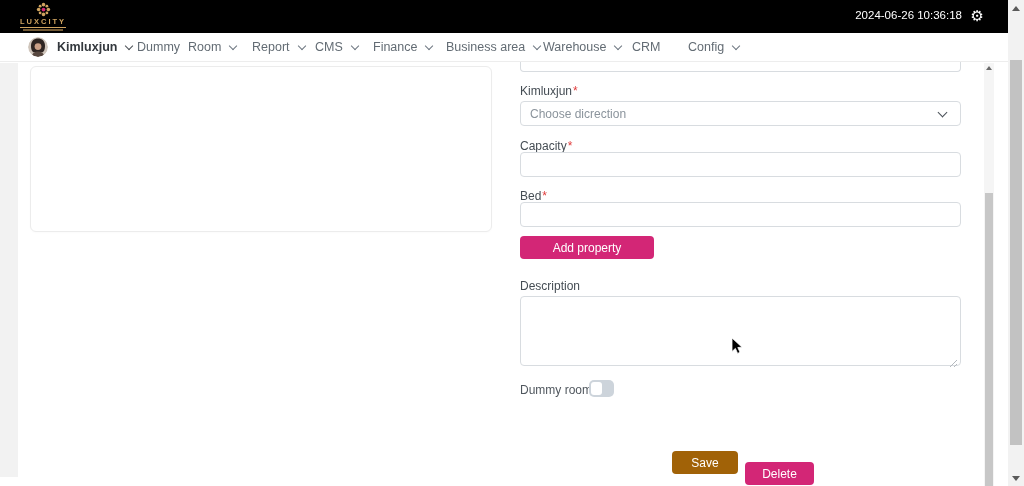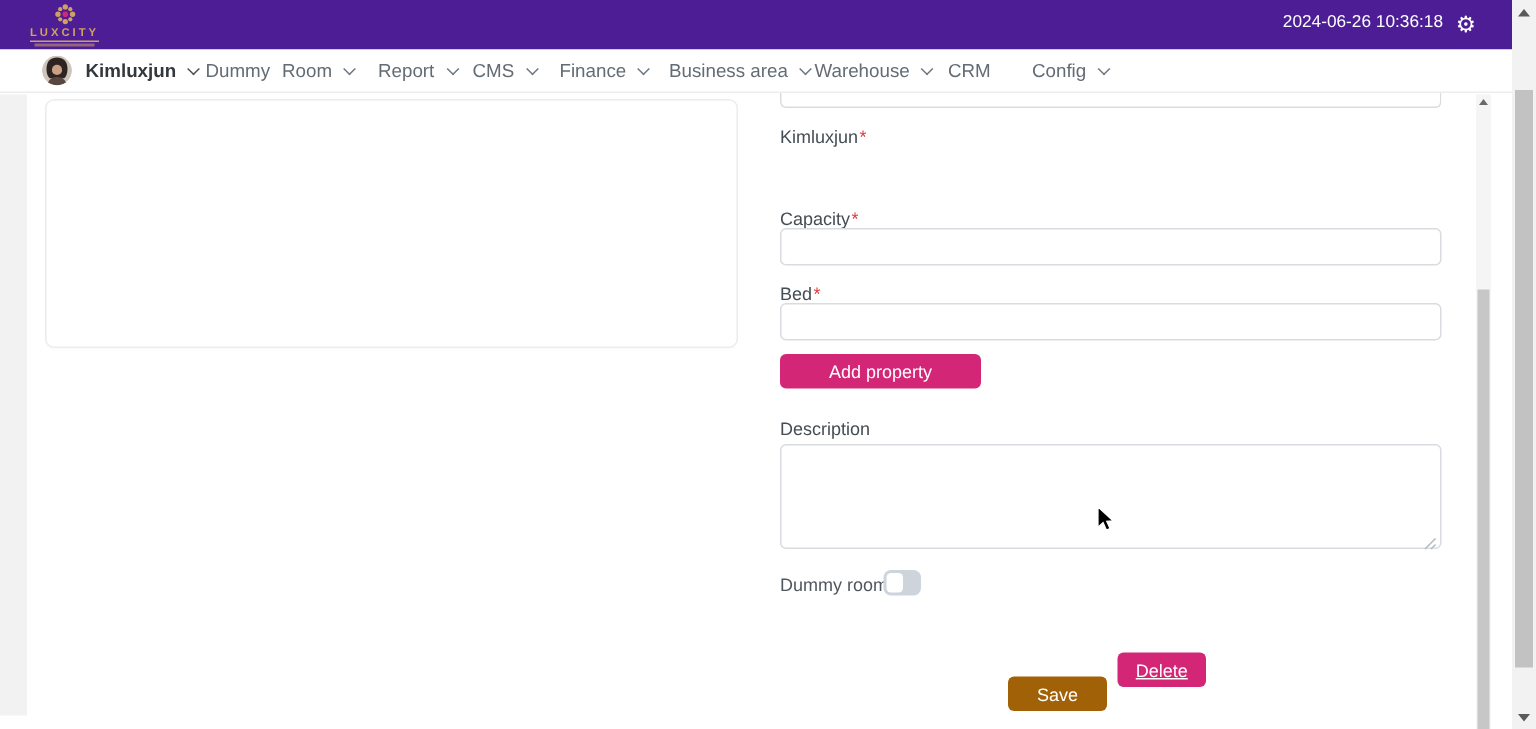--- a/index.html
+++ b/index.html
@@ -1,21 +1,21 @@
 <!DOCTYPE html>
 <html><head>
 <meta charset="utf-8">
 <style>
   * { margin:0; padding:0; box-sizing:border-box; }
   html,body { width:1024px; height:486px; overflow:hidden; }
   body { font-family:"Liberation Sans", sans-serif; background:#fff; }
   #screen { position:relative; width:1024px; height:486px; background:#fff; overflow:hidden; }
 
   
-  .topbar { position:absolute; left:0; top:0; width:1008px; height:33px; background:#4c1d95; }
+  .topbar { position:absolute; left:0; top:0; width:1008px; height:33px; background:#000000; }
   .logo { position:absolute; left:20px; top:2px; width:46px; text-align:center; cursor:pointer; }
   .logo svg { display:block; margin:0 auto; }
   .brand { font-size:7.5px; font-weight:bold; letter-spacing:2px; color:#cfa35f;
            border-bottom:1px solid #cfa35f; padding-bottom:1px; }
   .tagline { width:40px; height:2px; margin:1px auto 0; background:rgba(207,163,95,.55); }
   .datetime { position:absolute; right:46px; top:9px; color:#fff; font-size:11.5px; }
   .gear { position:absolute; right:24px; top:7px; color:#fff; font-size:15px; line-height:18px;
           font-family:"DejaVu Sans", sans-serif; cursor:pointer; }
 
   
@@ -56,23 +56,23 @@
               border:1px solid #d8dce0; border-radius:4px; resize:none; outline:none;
               font-family:"Liberation Sans", sans-serif; font-size:12px; color:#454d54; padding:6px 9px; }
   .resize-handle { position:absolute; left:948px; top:354px; pointer-events:none; }
   .toggle { position:absolute; left:589px; top:380px; width:25px; height:17px; background:#cdd4db;
             border-radius:5px; cursor:pointer; }
   .toggle .knob { position:absolute; left:2px; top:2px; width:11px; height:13px; background:#fff;
                   border-radius:3px; }
   .save-btn { position:absolute; left:672px; top:451px; width:66px; height:23px; background:#a16207;
               color:#fff; border:none; border-radius:4px; font-size:12px;
               font-family:"Liberation Sans", sans-serif; cursor:pointer; }
-  .delete-btn { position:absolute; left:745px; top:435px; width:59px; height:23px; background:#d32676;
+  .delete-btn { position:absolute; left:745px; top:462px; width:69px; height:23px; background:#d32676;
                 color:#fff; border:none; border-radius:4px; font-size:12px;
-                font-family:"Liberation Sans", sans-serif; cursor:pointer;text-decoration:underline; }
+                font-family:"Liberation Sans", sans-serif; cursor:pointer; }
 
   
   .outer-sb { position:absolute; left:1008px; top:0; width:16px; height:486px; background:#f2f2f2; }
   .outer-sb .thumb { position:absolute; left:2px; top:60px; width:12px; height:385px; background:#c2c2c2; }
   .tri-up { position:absolute; left:4px; top:6px; width:0; height:0;
             border-left:4px solid transparent; border-right:4px solid transparent;
             border-bottom:5px solid #5a5a5a; }
   .tri-down { position:absolute; left:4px; bottom:5px; width:0; height:0;
               border-left:4px solid transparent; border-right:4px solid transparent;
               border-top:5px solid #5a5a5a; }
@@ -142,20 +142,24 @@
   </div>
 
   <div class="gutter"></div>
   <div class="left-panel"></div>
 
   <div class="partial-input"></div>
 
   <div class="flabel" style="left:520px; top:84px;">
     <span>Kimluxjun</span><span class="req">*</span>
   </div>
+  <div class="select">
+    <span class="ph">Choose dicrection</span>
+    <span class="chev"></span>
+  </div>
 
   <div class="flabel" style="left:520px; top:139px;">
     <span>Capacity</span><span class="req">*</span>
   </div>
   <input class="field" style="top: 152px;" value="">
 
   <div class="flabel" style="left:520px; top:189px;">
     <span>Bed</span><span class="req">*</span>
   </div>
   <input class="field" style="top: 202px;" value="">

